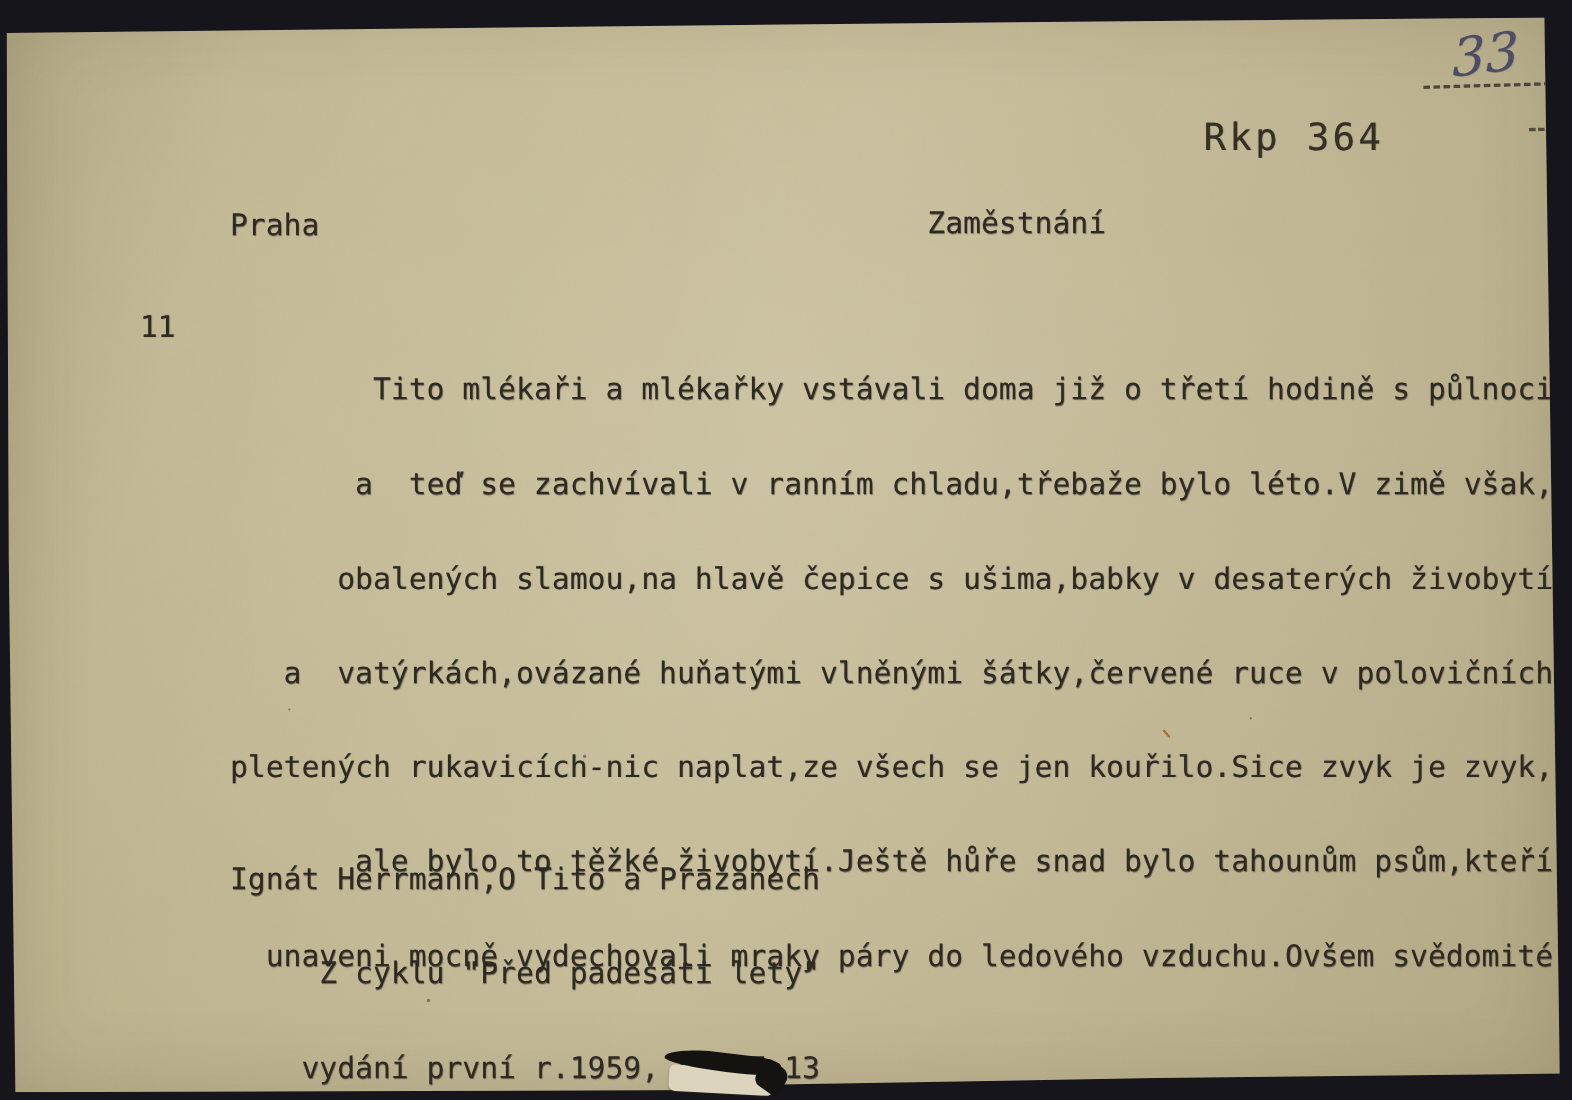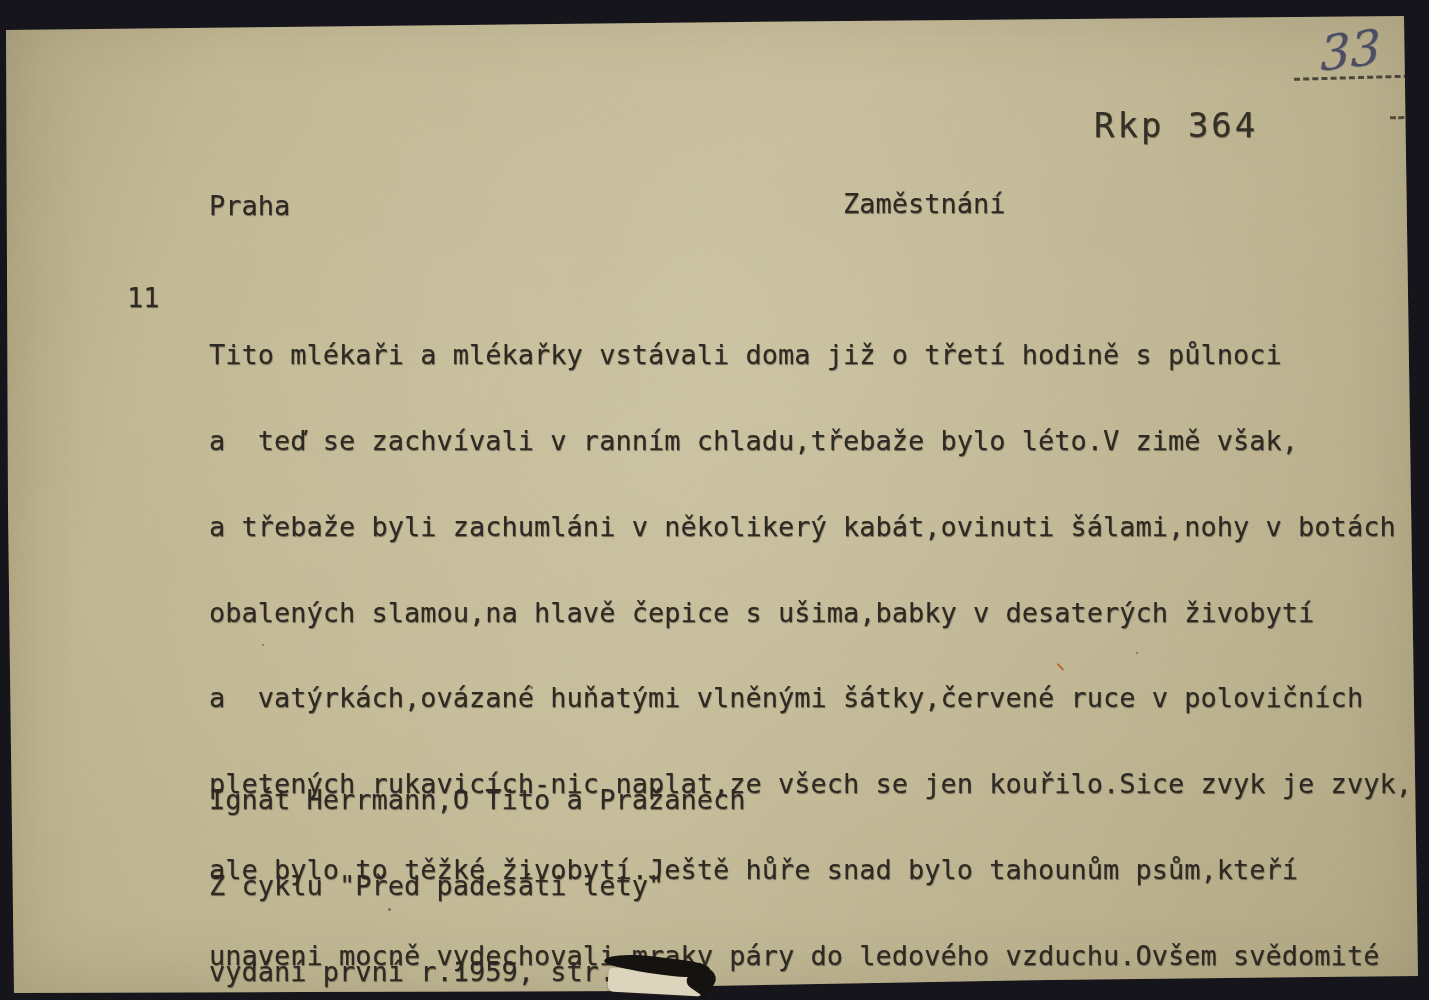--- a/index.html
+++ b/index.html
@@ -22,21 +22,21 @@
   }
   .grain { position: absolute; inset: 0; width: 100%; height: 100%; opacity: 0.5; pointer-events: none; }
 
   .typed {
     position: absolute;
     color: #2e2a23;
     font-family: "DejaVu Sans Mono", "Liberation Mono", monospace;
     white-space: pre;
     text-shadow: 0.5px 0.7px 0.9px rgba(36,30,22,0.55);
   }
-  .body-size { font-size: 27px; line-height: 28.6px; }
+  .body-size { font-size: 27px; line-height: 28.6px; text-align: right; }
 
   .catalog { left: 1094px; top: 64px; font-size: 34px; letter-spacing: 3px; color: #343026; margin-top: 41px; }
   .place   { left: 209px;  top: 190px; font-size: 27px; }
   .category{ left: 843px;  top: 188px; font-size: 27px; }
 
   .entry-number { left: 127px; top: 284px; font-size: 27px; }
   .entry-text   { left: 209px; top: 284px; }
   .citation     { left: 209px; top: 729px; }
 
   .handwritten {
@@ -113,21 +113,20 @@
     <div class="typed catalog">Rkp 364</div>
 
     <div class="typed place">Praha</div>
     <div class="typed category">Zaměstnání</div>
 
     <div class="typed body-size entry-number">11</div>
 
     <div class="typed body-size entry-text">
       <div>Tito mlékaři a mlékařky vstávali doma již o třetí hodině s půlnoci</div>
       <div>a  teď se zachvívali v ranním chladu,třebaže bylo léto.V zimě však,</div>
-      <div>a třebaže byli zachumláni v několikerý kabát,ovinuti šálami,nohy v botách</div>
       <div>obalených slamou,na hlavě čepice s ušima,babky v desaterých živobytí</div>
       <div>a  vatýrkách,ovázané huňatými vlněnými šátky,červené ruce v polovičních</div>
       <div>pletených rukavicích-nic naplat,ze všech se jen kouřilo.Sice zvyk je zvyk,</div>
       <div>ale bylo to těžké živobytí.Ještě hůře snad bylo tahounům psům,kteří</div>
       <div>unaveni mocně vydechovali mraky páry do ledového vzduchu.Ovšem svědomité</div>
       
       
       
     </div>
 

